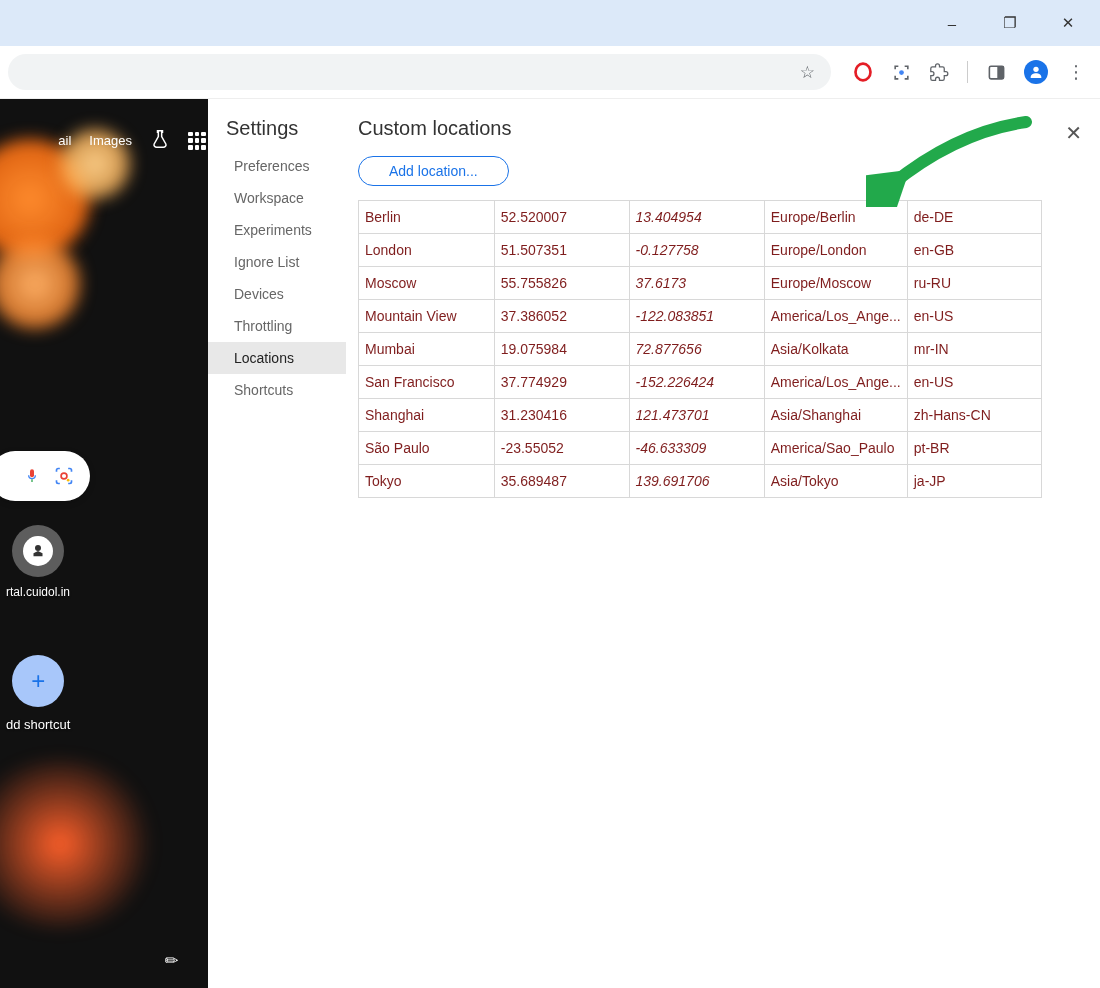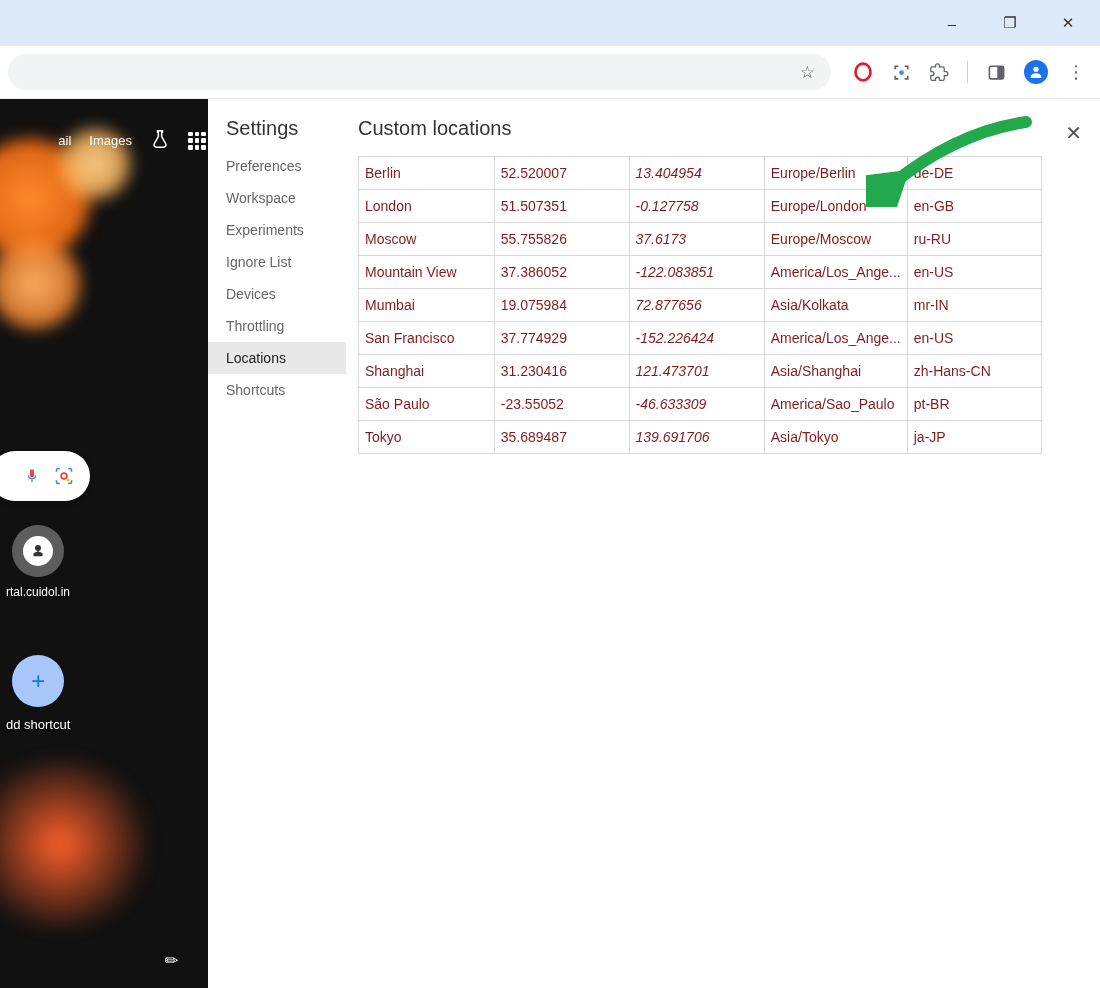--- a/index.html
+++ b/index.html
@@ -36,21 +36,21 @@
 .shortcut-tile .circ .inner { width:30px; height:30px; border-radius:50%; background:#fff; display:flex; align-items:center; justify-content:center; color:#333; font-size:16px; }
 .shortcut-tile .lbl { color:#fff; font-size:12px; white-space:nowrap; text-shadow:0 1px 2px rgba(0,0,0,.6); }
 .add-tile { position:absolute; top:556px; left:6px; display:flex; flex-direction:column; align-items:center; gap:10px; }
 .add-tile .circ { width:52px; height:52px; border-radius:50%; background:#a8c7fa; display:flex; align-items:center; justify-content:center; color:#1a73e8; font-size:24px; }
 .add-tile .lbl { color:#fff; font-size:13px; text-shadow:0 1px 2px rgba(0,0,0,.6); }
 .edit-btn { position:absolute; bottom:18px; right:30px; color:#fff; font-size:16px; transform:rotate(-45deg); }
 
 .devtools { flex: 1; display: flex; background: #fff; position: relative; }
 .sidebar { width: 138px; padding-top: 18px; }
 .sidebar-title { font-size: 20px; color: #333; padding-left: 18px; margin-bottom: 10px; }
-.sidebar-item { font-size: 14px; color: #666; padding: 8px 18px; cursor: pointer; }
+.sidebar-item { font-size: 14px; color: #666; padding: 8px 26px; cursor: pointer; }
 .sidebar-item.active { background: #e8e8e8; color: #222; }
 
 .panel { flex: 1; padding: 18px 10px 0 12px; position:relative; }
 .panel-header { display:flex; justify-content:space-between; align-items:start; }
 .panel-title { font-size: 20px; color: #333; margin-bottom: 16px; }
 .close-x { font-size: 20px; color: #555; padding:4px 8px; }
 
 .add-loc-btn { display:inline-block; padding: 6px 30px; border: 1.5px solid #1a73e8; border-radius: 16px; color: #1a73e8; font-size: 14px; background: #fff; cursor:pointer; margin-bottom: 14px; }
 
 .arrow { position: absolute; left: 520px; top: 8px; pointer-events: none; }
@@ -184,20 +184,21 @@
           <div class="sidebar-item active">Locations</div>
           <div class="sidebar-item">Shortcuts</div>
         </div>
     </div>
 
     <div class="panel">
       <div class="panel-header">
         <div class="panel-title">Custom locations</div>
         <div class="close-x">✕</div>
       </div>
+      <button class="add-loc-btn">Add location...</button>
 
       <svg class="arrow" width="180" height="100">
         <defs>
             <marker id="ah" markerWidth="10" markerHeight="10" refX="2" refY="5" orient="auto">
               <path d="M8 0L0 5l8 5z" fill="#22a94b"></path>
             </marker>
           </defs>
         <path d="M160 15 Q90 25 25 78" stroke="#22a94b" stroke-width="12" fill="none" marker-end="url(#ah)" stroke-linecap="round"></path>
       </svg>
 

